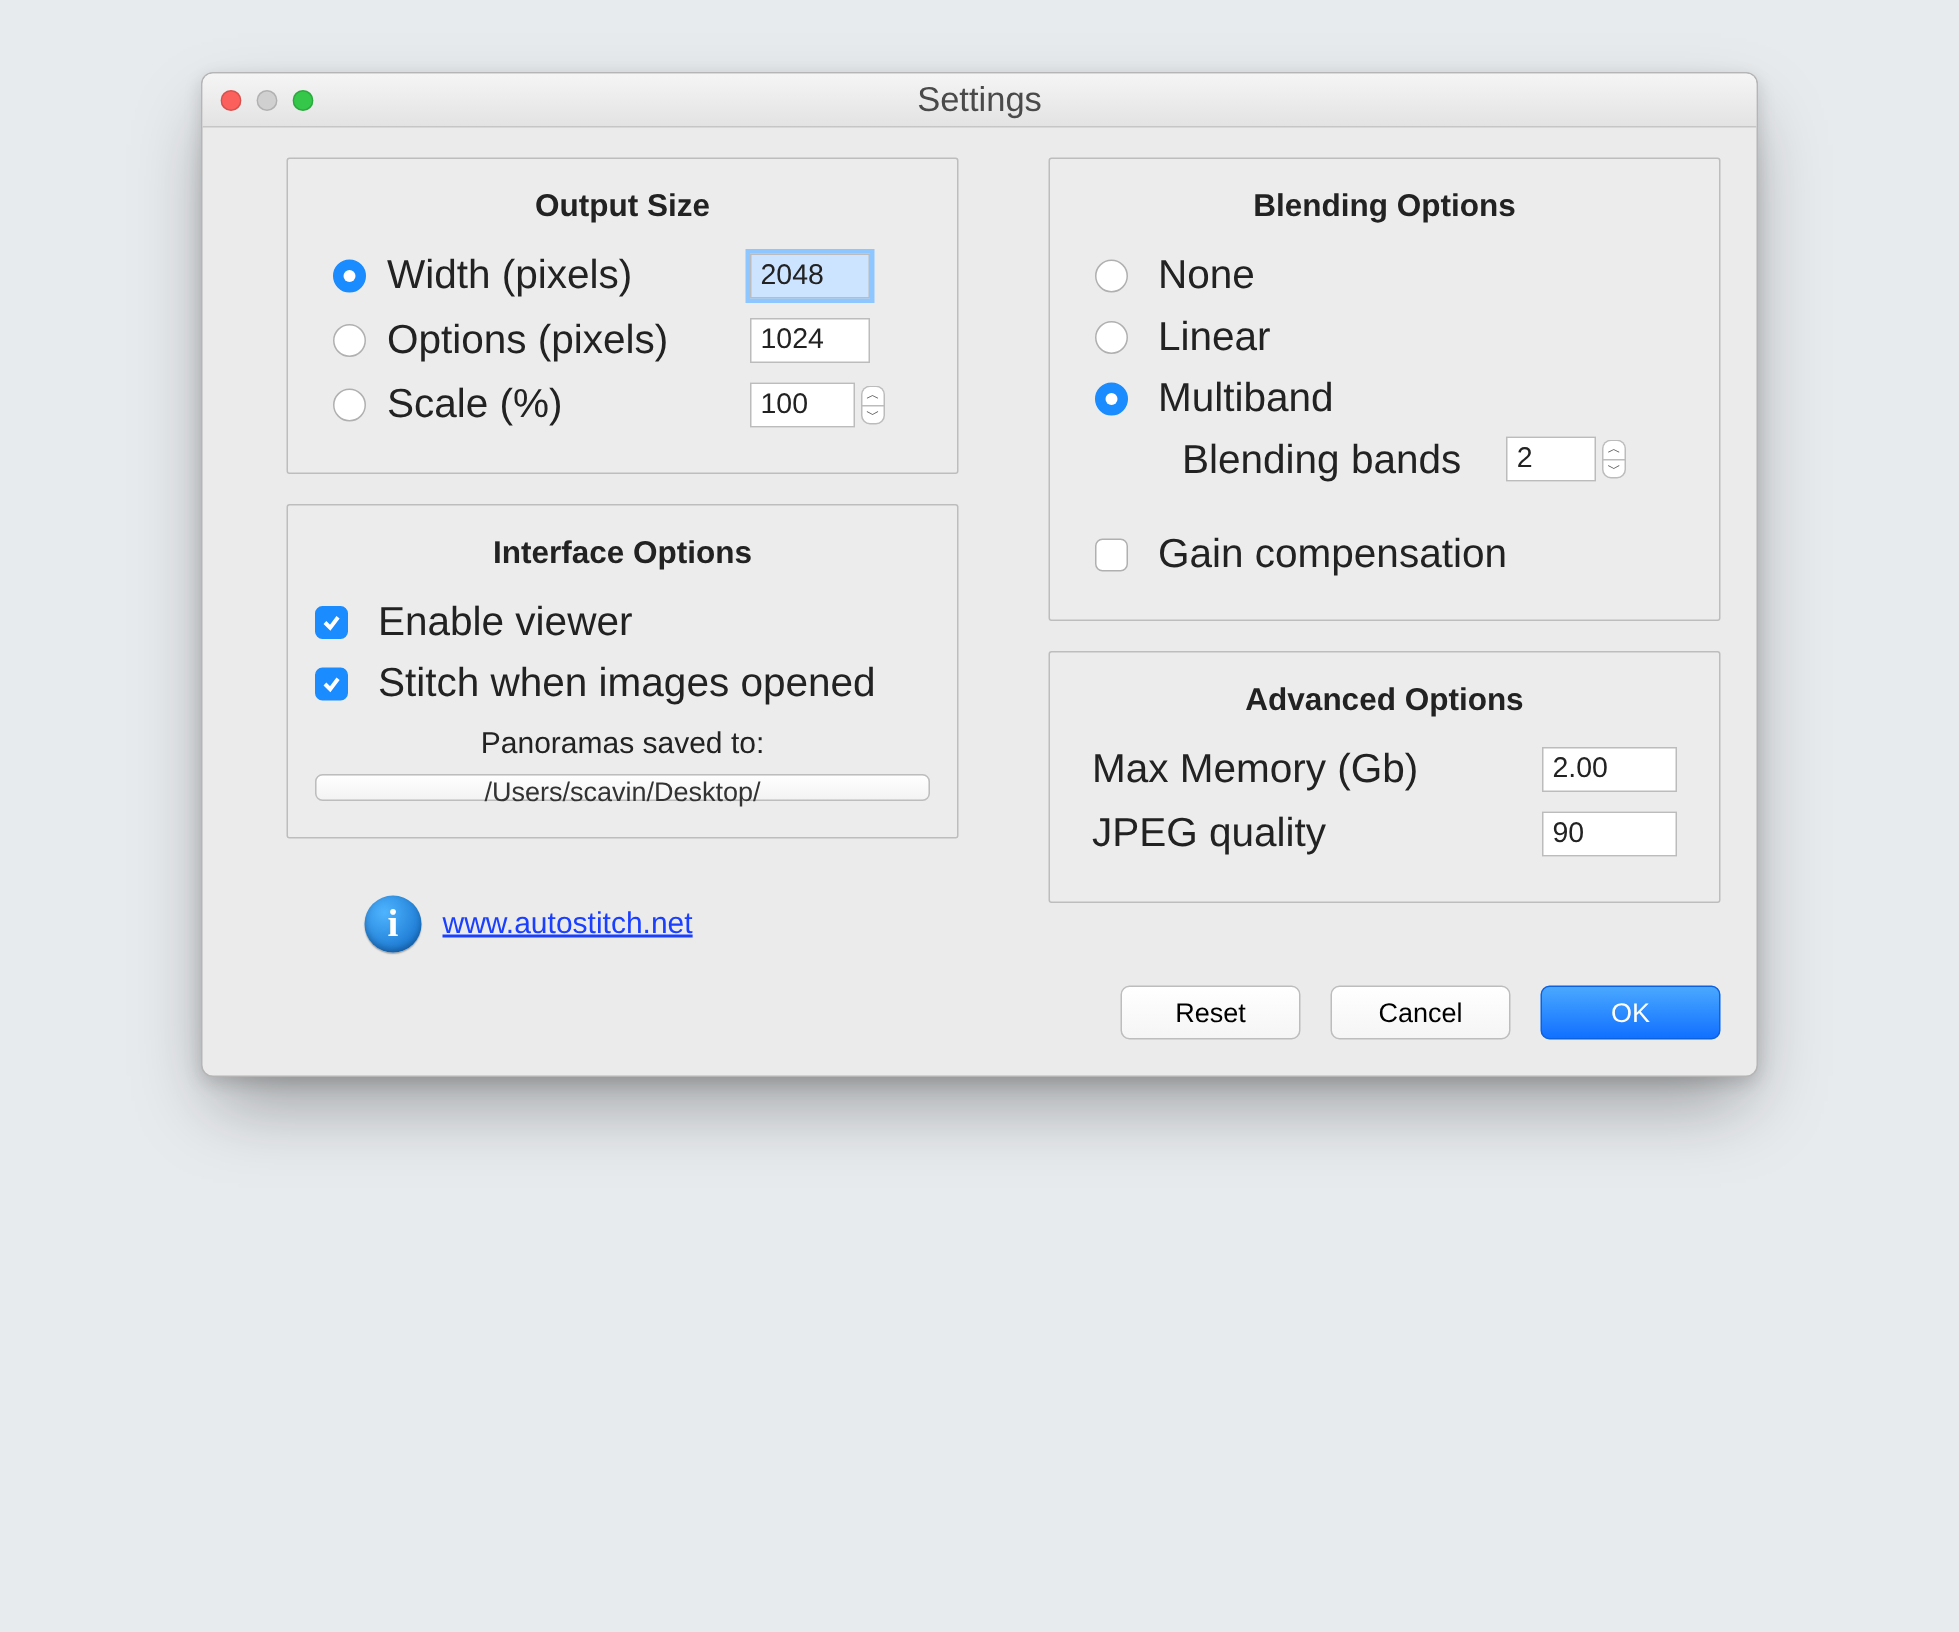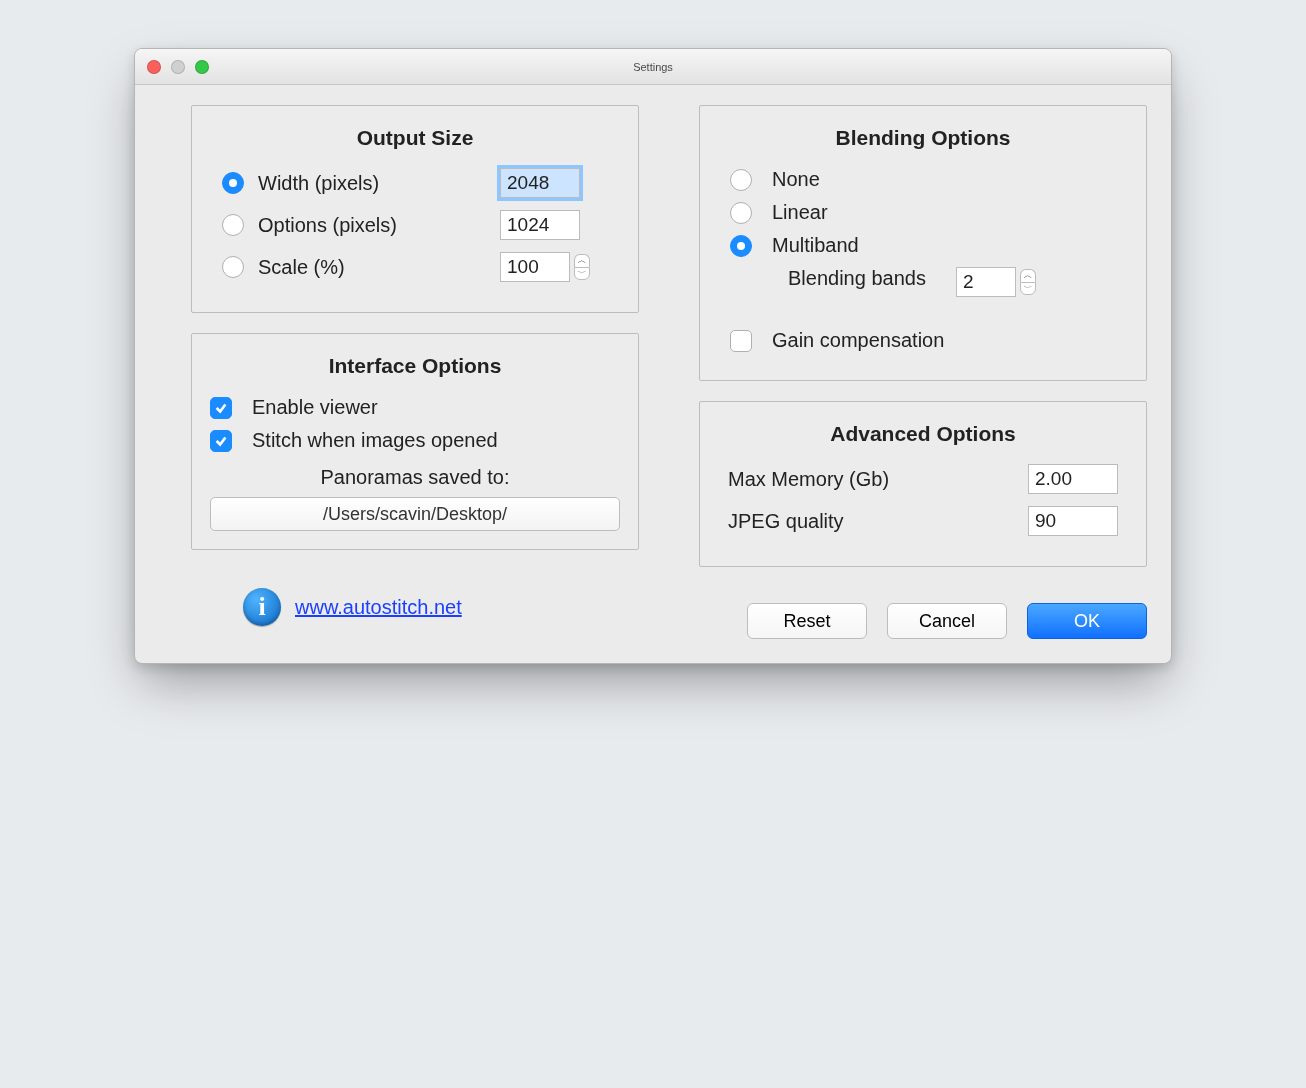--- a/index.html
+++ b/index.html
@@ -41,21 +41,21 @@
     width: 14px; height: 14px; border-radius: 50%;
     border: 1px solid rgba(0,0,0,0.15);
   }
   .tl.red { background: #fc605c; }
   .tl.yellow { background: #d0d0d0; }
   .tl.green { background: #34c749; }
   .titlebar-title {
     position: absolute;
     left: 0; right: 0;
     text-align: center;
-    font-size: 11px;
+    font-size: 23px;
     color: #4a4a4a;
   }
   .content {
     padding: 20px 24px 24px 24px;
     display: flex;
     gap: 28px;
   }
   .col { flex: 1; display: flex; flex-direction: column; gap: 20px; padding-left: 32px; }
   .group {
     border: 1px solid #bdbdbd;
@@ -105,21 +105,21 @@
     background: #1a8cff;
     border-color: #1a8cff;
   }
   .checkbox.checked svg { display: block; }
   .checkbox svg {
     display: none;
     width: 14px; height: 14px;
     stroke: #fff; stroke-width: 3; fill: none;
   }
   .lbl {
-    font-size: 20px;
+    font-size: 27px;
   }
   .textinput {
     background: #fff;
     border: 1px solid #bcbcbc;
     height: 30px;
     padding: 2px 6px;
     font-size: 19px;
     font-family: inherit;
     color: #222;
   }
@@ -159,21 +159,21 @@
     align-items: center;
     column-gap: 8px;
     margin: 12px 0;
     padding-left: 12px;
   }
   .output-row .textinput { width: 80px; }
   .output-row .spinner .textinput { width: 70px; }
 
   .path-button {
     width: 100%;
-    height: 34px;
+    height: 18px;
     background: linear-gradient(to bottom, #fff, #f3f3f3);
     border: 1px solid #bdbdbd;
     border-radius: 5px;
     font-size: 18px;
     cursor: pointer;
     font-family: inherit;
     color: #333;
   }
   .saved-label {
     text-align: center;
@@ -233,20 +233,21 @@
   .btn {
     height: 36px;
     min-width: 120px;
     padding: 0 20px;
     border-radius: 6px;
     border: 1px solid #bdbdbd;
     background: linear-gradient(to bottom, #fff, #f5f5f5);
     font-size: 18px;
     font-family: inherit;
     cursor: pointer;
+    margin-top: 19px;
   }
   .btn.primary {
     background: linear-gradient(to bottom, #4aa8ff, #1170ff);
     border-color: #0b62e0;
     color: #fff;
   }
 </style>
 </head>
 <body>
 

